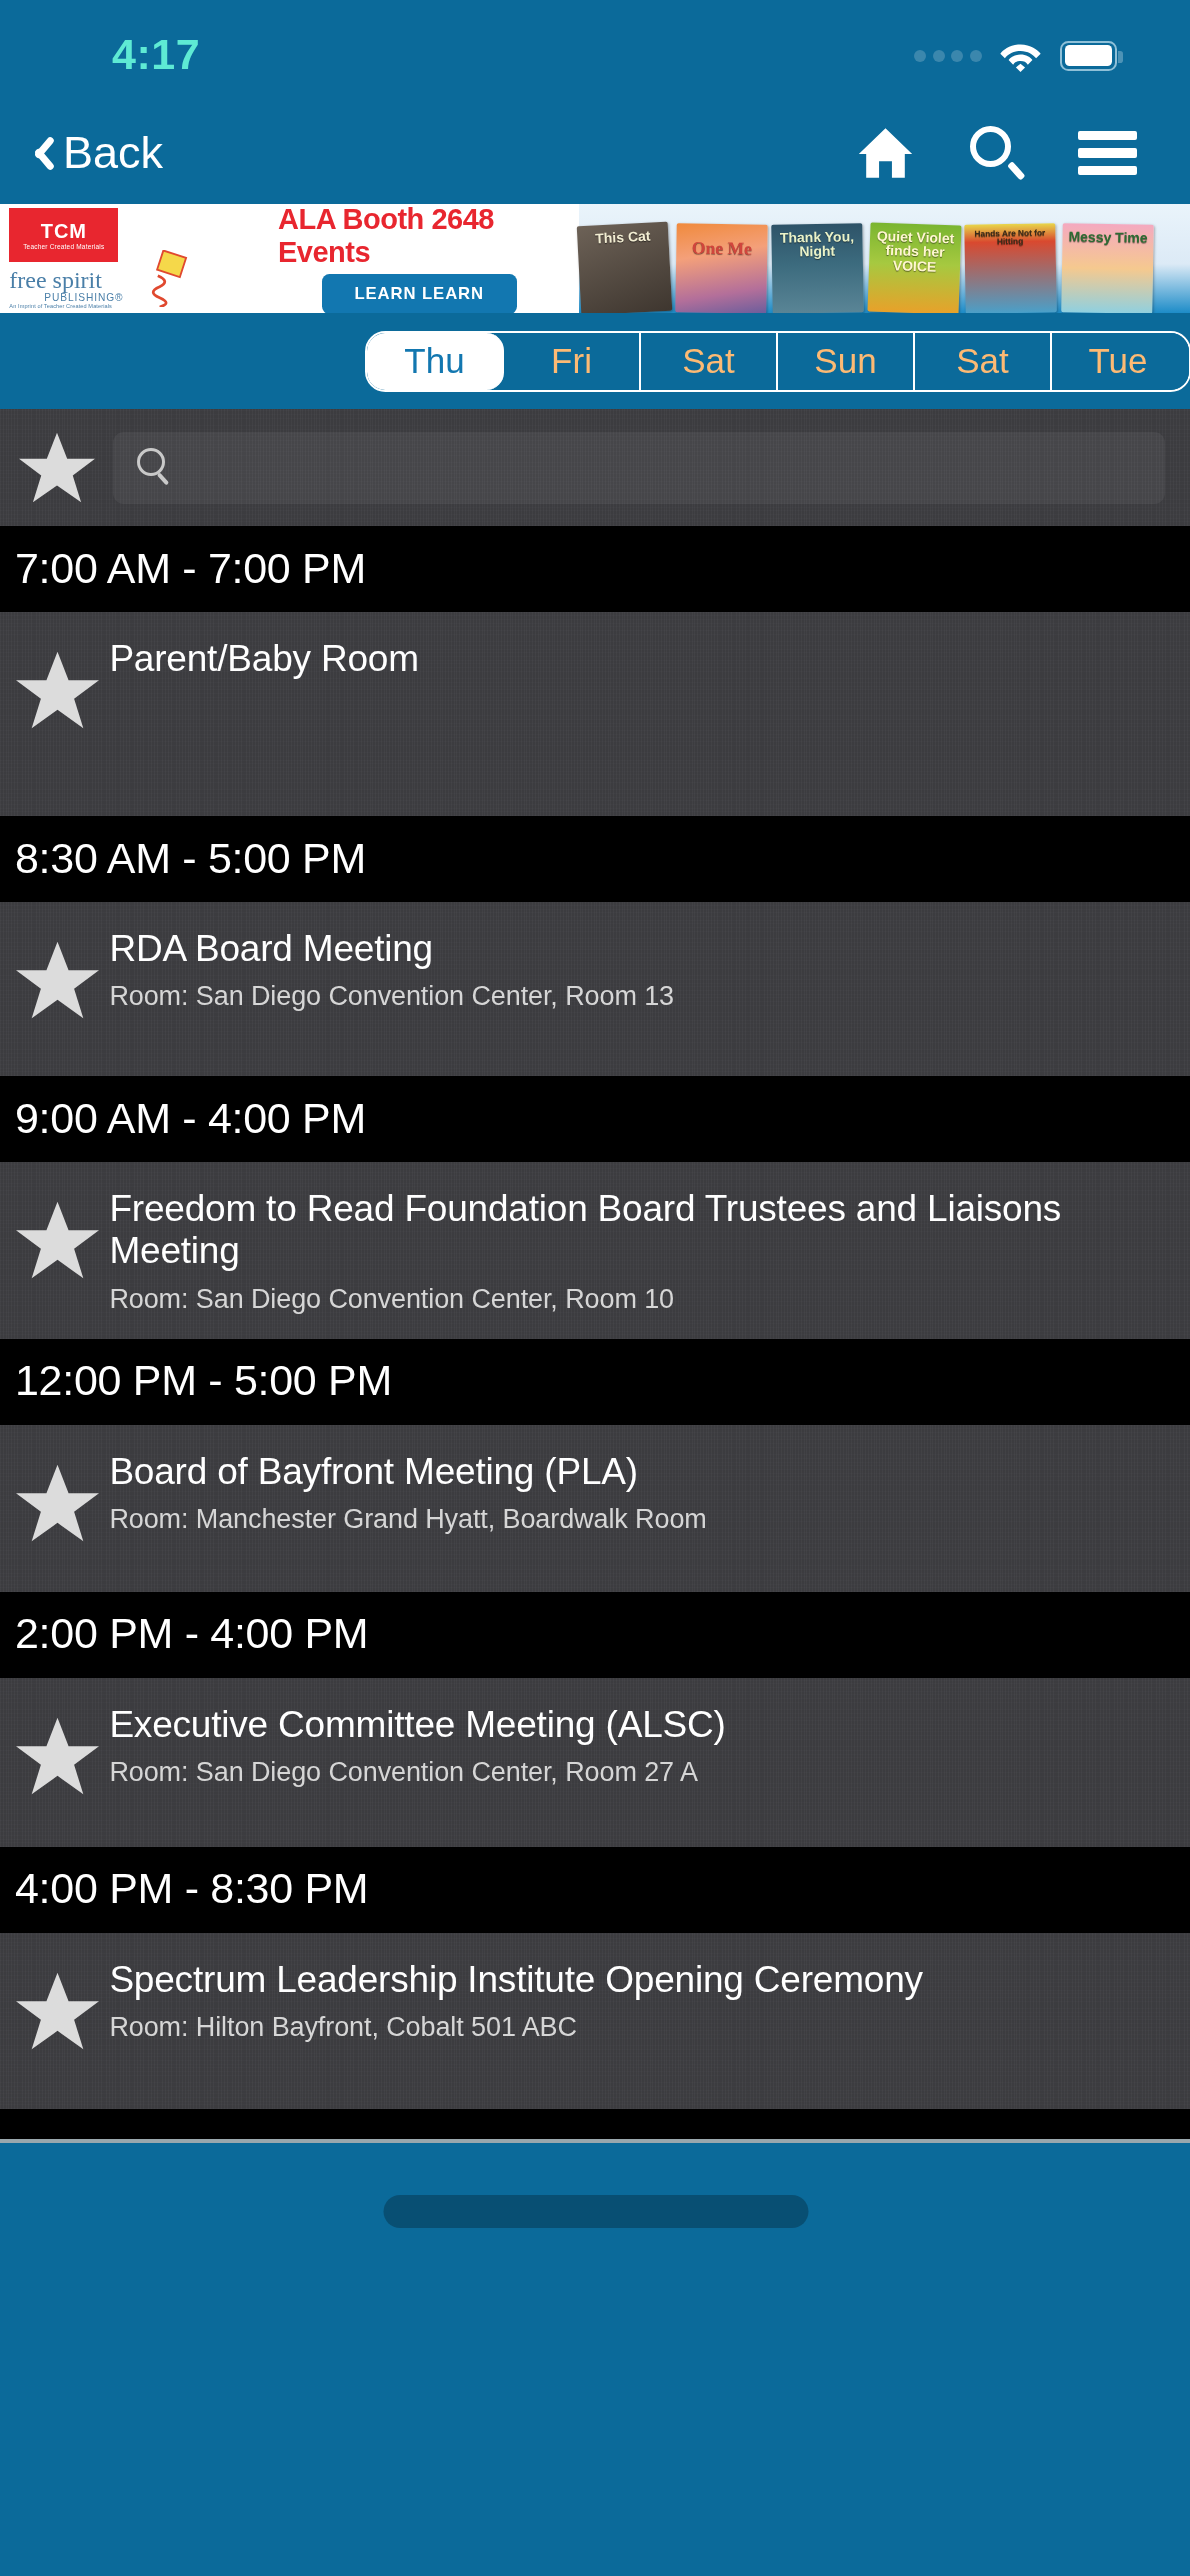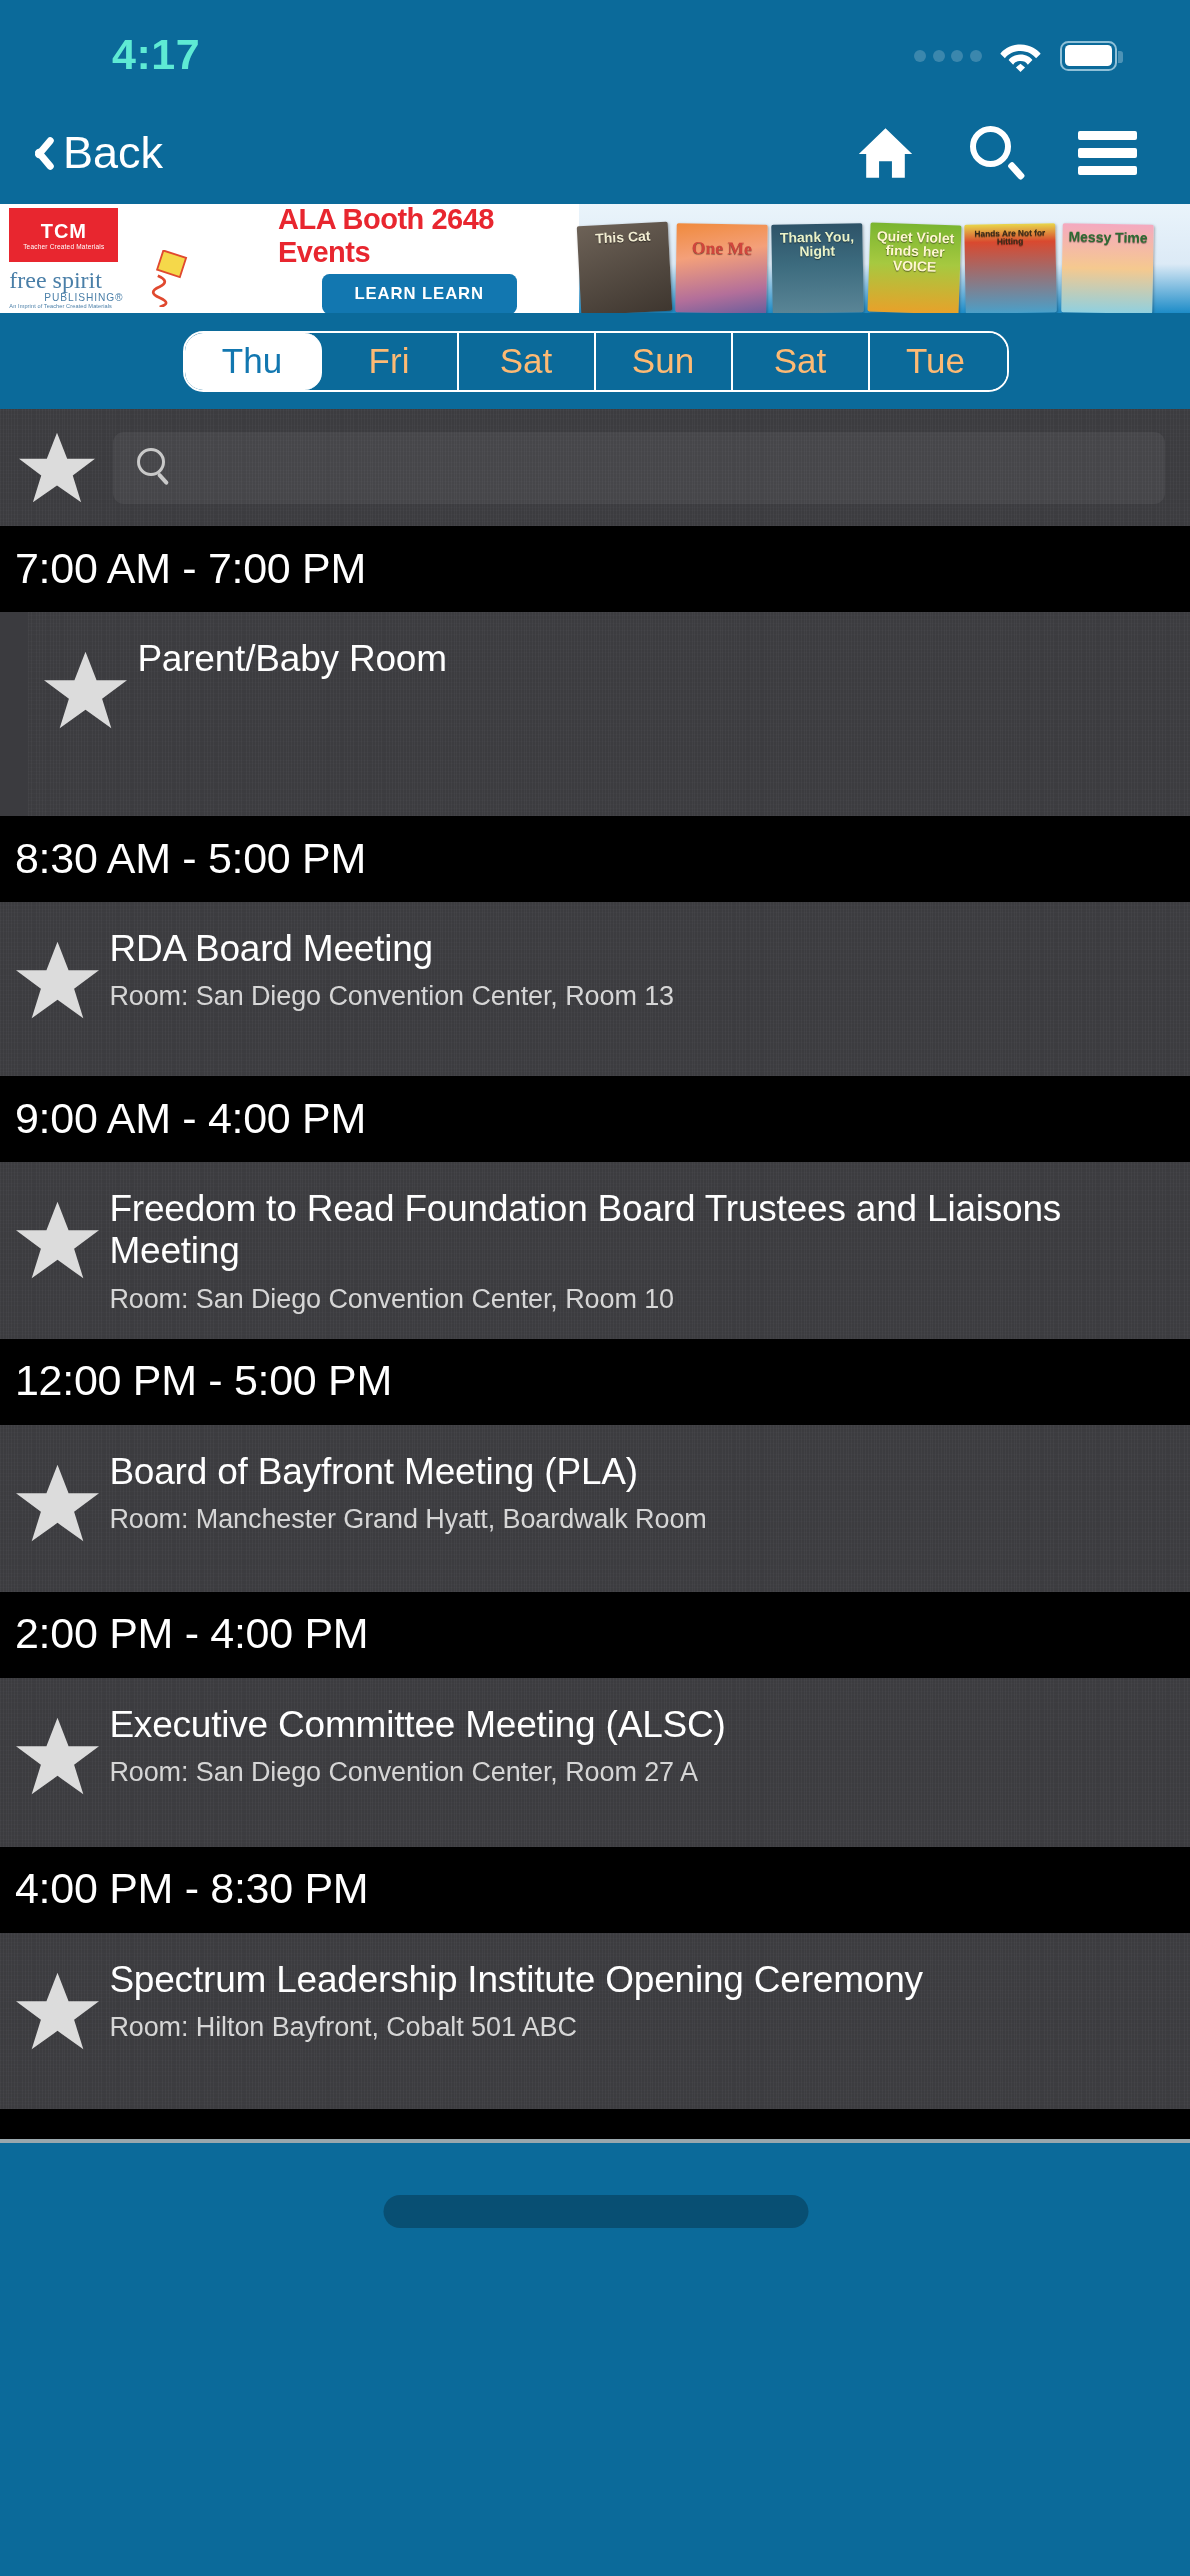--- a/index.html
+++ b/index.html
@@ -84,21 +84,21 @@
   .bk3 { background:linear-gradient(180deg,#2e5368 0%, #3c6b7e 45%, #5a8596 100%); transform:rotate(-1deg); }
   .bk3 .bt { color:#e9f2c8; }
   .bk4 { background:linear-gradient(180deg,#7ab530 0%, #a6c940 45%, #e8a12a 100%); transform:rotate(2deg); }
   .bk4 .bt { color:#fff7d0; }
   .bk5 { background:linear-gradient(180deg,#e8d64a 0%, #d9492f 20%, #4aa0c9 100%); transform:rotate(-1deg); }
   .bk5 .bt { color:#3a2a18; font-size:8.3px; padding-top:4.6px;}
   .bk6 { background:linear-gradient(180deg,#f4a9c0 0%, #f5c98f 50%, #8fd0e0 100%); transform:rotate(1deg); }
   .bk6 .bt { color:#2d6b33; }
 
   
-  .daybar { background:#0b6a9a; height:96px; display:flex; align-items:center; justify-content:center; }
+  .daybar { background:#0b6a9a; height:96px; display:flex; align-items:center; justify-content:flex-end; }
   .seg { display:flex; border:2.8px solid #ffffff; border-radius:20.4px; overflow:hidden; height:61px; }
   .seg-item {
     min-width:137px; display:flex; align-items:center; justify-content:center;
     color:#fdba74; font-size:35px; background:#0b6a9a; border-right:2.8px solid #fff;
     cursor:pointer; padding:0 13px;
   }
   .seg-item:last-child { border-right:none;padding-left:8px; }
   .seg-item.active { background:#ffffff; color:#1277b0; border-radius:17.6px; }
 
   
@@ -125,21 +125,21 @@
   .sf-input::placeholder { color:#8d8d8d; }
 
   .time-header {
     background:#000; color:#fff; font-size:43px; padding:17.6px 15px 19.5px 15px; letter-spacing:-0.3px;
   }
   .event-row { display:flex; align-items:flex-start; padding:20.4px 18.5px 24px 13px; gap:7.4px; min-height:139px; cursor:pointer; }
   .event-star { width:89px; flex:0 0 auto; display:flex; justify-content:center; padding-top:16.7px; }
   .event-text { flex:1; padding-top:5.6px; }
   .event-title { color:#fff; font-size:37px; line-height:1.14; letter-spacing:-0.2px; }
   .event-room { color:#d6d6d6; font-size:27px; margin-top:11px; letter-spacing:-0.1px; }
-  .row-pad-lg { min-height:204px;margin-left:28px; }
+  .row-pad-lg { min-height:204px; }
   .row-pad-xl { min-height:174px; }
 
   .black-strip { background:#000; height:30px; }
   .bottom-band { background:#0b6a9a; height:109px; position:relative; }
   .home-indicator { position:absolute; left:50%; transform:translateX(-50%); bottom:24px;
      width:425px; height:33px; background:rgba(0,0,0,.25); border-radius:16.7px; }
   .hairline { height:3.7px; background:#9aa7ad; }
 </style>
 </head>
 <body>

